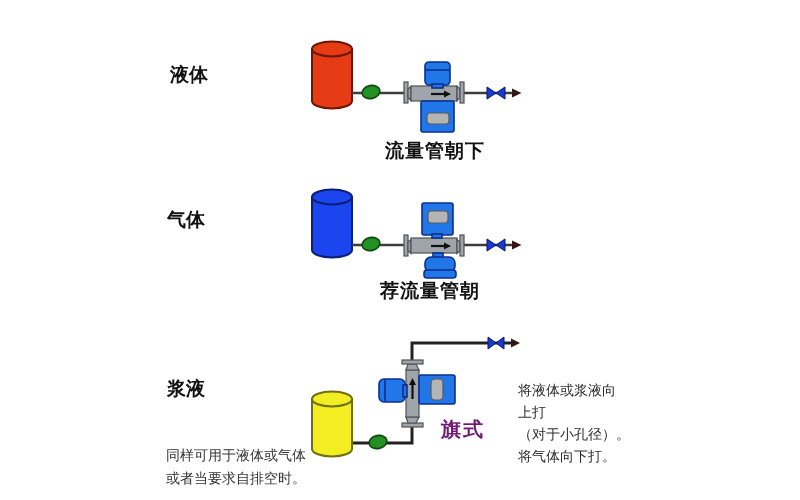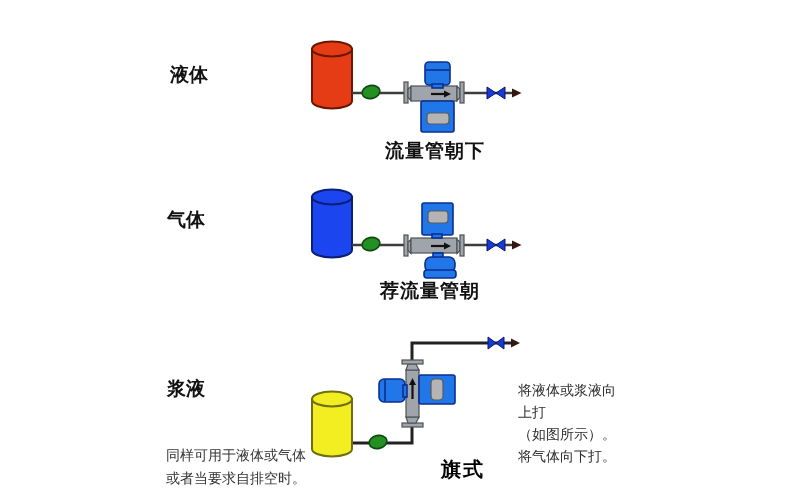--- a/index.html
+++ b/index.html
@@ -2,21 +2,21 @@
 <html style="--tank-red: #e63c16; --tank-red-stroke: #6b1703; --tank-blue: #1b45ee; --tank-blue-stroke: #0a1f78; --tank-yellow: #f2ee22; --tank-yellow-stroke: #6f6f12; --meter-blue: #2176e8; --meter-blue-stroke: #0b2f8f; --meter-gray: #a0a5ab; --meter-gray-stroke: #4e5256; --screen-gray: #b4b4b4; --screen-gray-stroke: #5a5a5a; --valve-green: #249024; --valve-green-stroke: #0d4a0d; --valve-blue: #1939d4; --valve-blue-stroke: #0a1766; --pipe: #3c3c3c; --pipe-dark: #222222; --ink: #111111; --arrow-end: #351712;"><head>
 <meta charset="utf-8">
 <style>
   html,body{margin:0;padding:0;background:#fff;}
   .stage{position:relative;width:800px;height:500px;background:#fff;overflow:hidden;
          font-family:"DejaVu Sans","Liberation Sans",sans-serif;color:#111;}
   .stage svg{position:absolute;left:0;top:0;}
   .txt{position:absolute;white-space:pre-line;}
   .sec-label{font-size:19px;font-weight:bold;color:#111;}
   .caption{font-size:19px;font-weight:bold;color:#111;letter-spacing:1px;}
-  .caption-flag{font-size:20px;font-weight:bold;color:#000000;letter-spacing:2px;margin-top:40px;}
+  .caption-flag{font-size:20px;font-weight:bold;color:#701a75;letter-spacing:2px;}
   .note-sm{font-size:14px;line-height:23px;color:#333;margin-top:20px;}
   .note-side-mid{font-size:15px;line-height:21.5px;color:#2e2e2e;}
   .note-side-bot{font-size:14px;line-height:22px;color:#2e2e2e;}
 
   .f-red{fill:var(--tank-red);stroke:var(--tank-red-stroke);stroke-width:2;}
   .f-blue{fill:var(--tank-blue);stroke:var(--tank-blue-stroke);stroke-width:2;}
   .f-yellow{fill:var(--tank-yellow);stroke:var(--tank-yellow-stroke);stroke-width:2;}
   .f-meter{fill:var(--meter-blue);stroke:var(--meter-blue-stroke);stroke-width:1.6;}
   .f-gray{fill:var(--meter-gray);stroke:var(--meter-gray-stroke);stroke-width:1.2;}
   .f-screen{fill:var(--screen-gray);stroke:var(--screen-gray-stroke);stroke-width:1.2;}
@@ -126,16 +126,16 @@
 
   <div class="txt sec-label" style="left:167px;top:207px;">气体</div>
   <div class="txt caption" style="left:380px;top:278px;">荐流量管朝</div>
 
   <div class="txt sec-label" style="left:167px;top:376px;">浆液</div>
   <div class="txt note-sm" style="left:166px;top:424px;width:160px;">同样可用于液体或气体
 或者当要求自排空时。</div>
   <div class="txt caption-flag" style="left:441px;top:416px;">旗式</div>
   <div class="txt note-side-bot" style="left:518px;top:379px;width:115px;">将液体或浆液向
 上打
-（如图所示）。
+（对于小孔径）。
 将气体向下打。</div>
 
 </div>
 
 </body></html>

